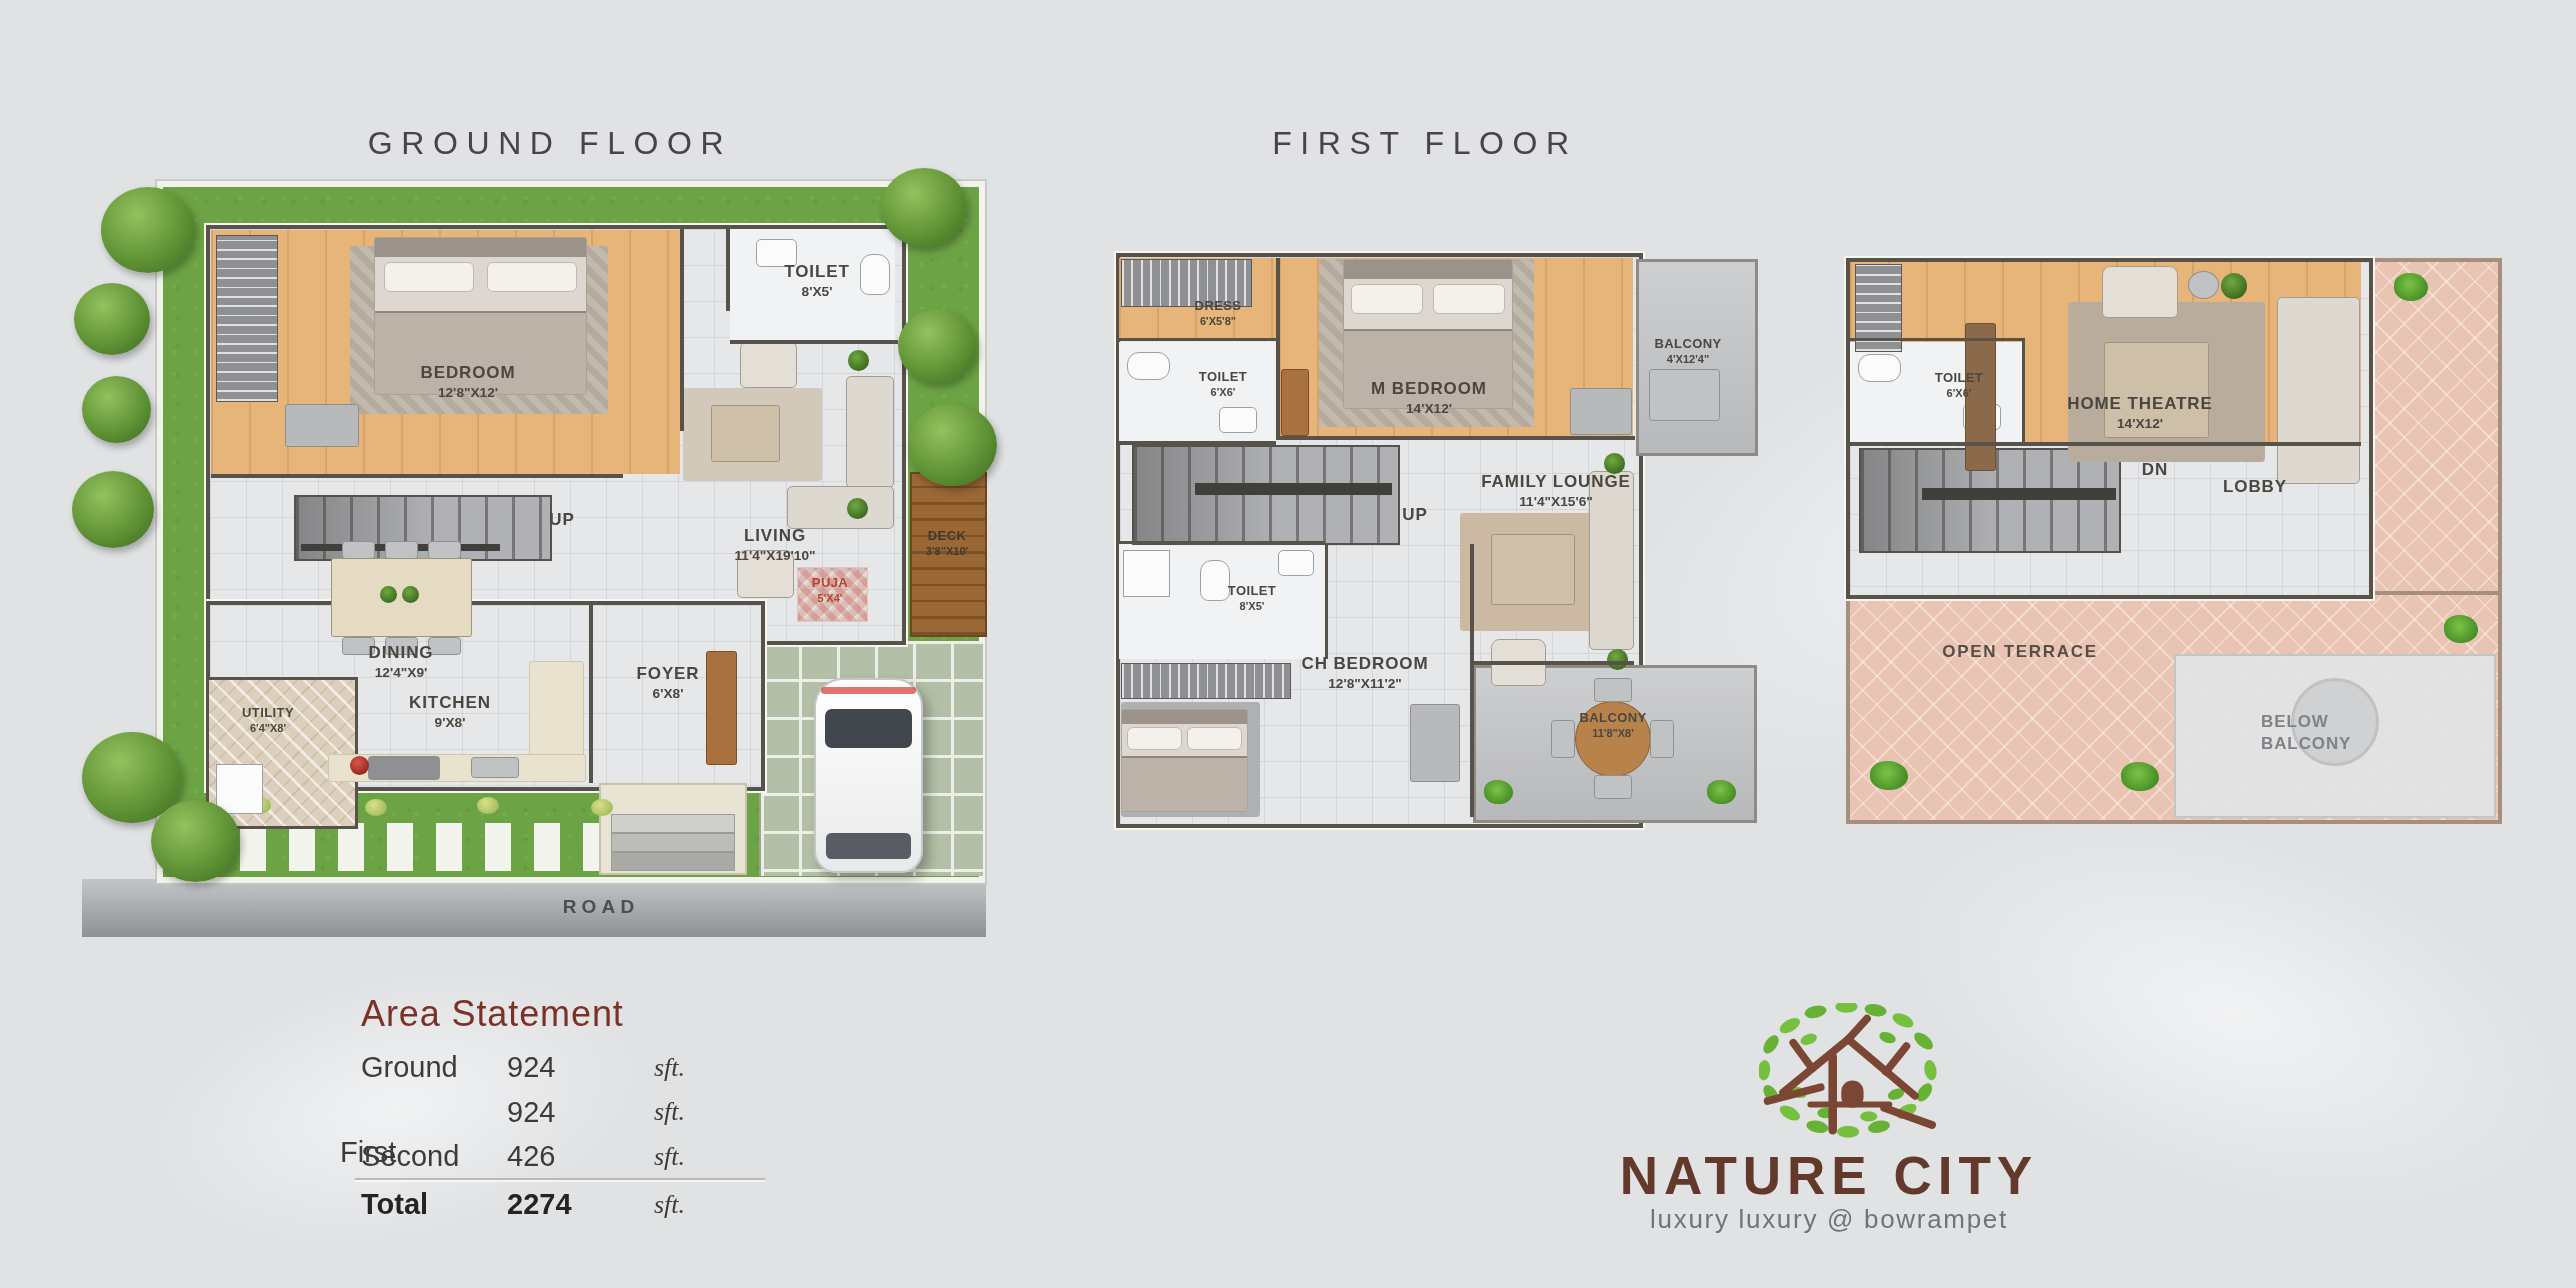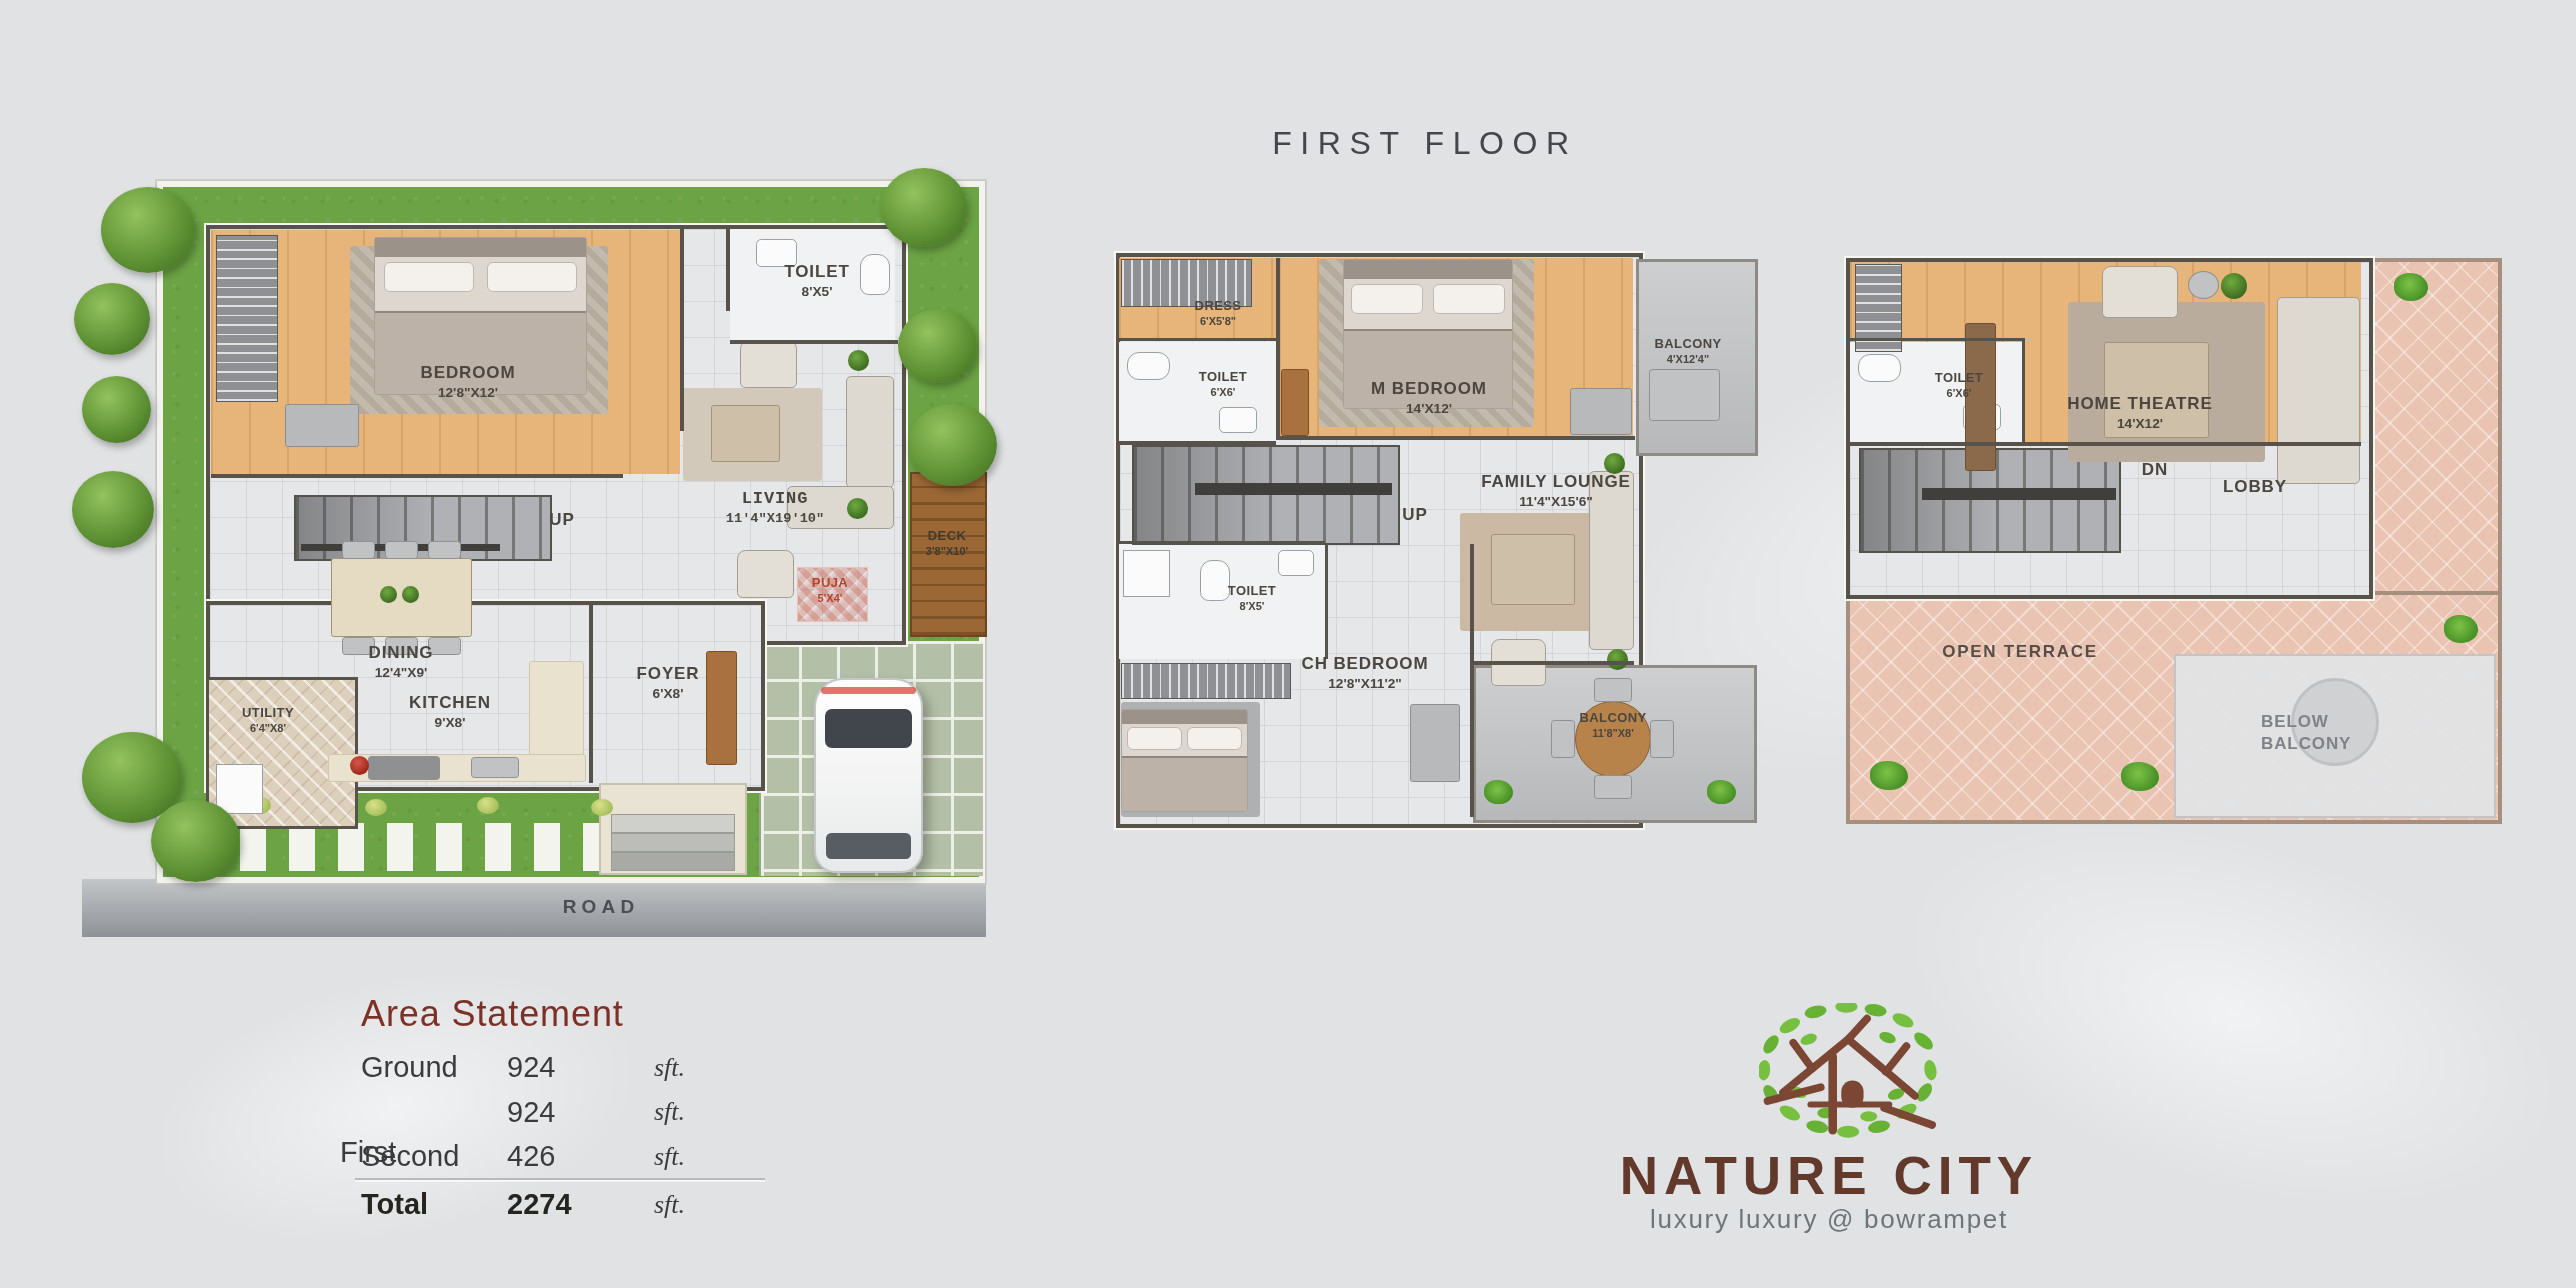--- a/index.html
+++ b/index.html
@@ -113,20 +113,21 @@
 </style>
 </head>
 <body>
 
 <div class="canvas">
 
   <div class="wm" style="left:1417px;top:215px;width:1202px;height:601px;transform:rotate(-24deg);"></div>
   <div class="wm" style="left:1760px;top:773px;width:945px;height:481px;transform:rotate(18deg);"></div>
   <div class="wm" style="left:52px;top:927px;width:687px;height:361px;transform:rotate(-12deg);"></div>
 
+  <div class="floor-title" style="left:550px;top:125px;">GROUND FLOOR</div>
   <div class="floor-title" style="left:1425px;top:125px;">FIRST FLOOR</div>
 
   <div>
     <div class="road" style="left:82px;top:879px;width:904px;height:58px;"></div>
     <div class="road-label" style="left:601px;top:896px;">ROAD</div>
 
     <div class="lawn" style="left:163px;top:187px;width:816px;height:690px;"></div>
 
     <div class="stripes" style="left:191px;top:823px;width:513px;height:48px;"></div>
     <div class="bush" style="left:249px;top:797px;width:22px;height:17px;"></div>
@@ -213,21 +214,21 @@
     <div class="tree" style="left:908px;top:404px;width:89px;height:82px;"></div>
 
     <div class="lbl" style="left:468px;top:362px;">
       <span class="nm">BEDROOM</span>
       <span class="dm">12'8"X12'</span>
     </div>
     <div class="lbl" style="left:817px;top:261px;">
       <span class="nm">TOILET</span>
       <span class="dm">8'X5'</span>
     </div>
-    <div class="lbl" style="left:775px;top:488px;font-family:Liberation Mono, monospace;">
+    <div class="lbl" style="left:775px;top:525px;">
       <span class="nm">LIVING</span>
       <span class="dm">11'4"X19'10"</span>
     </div>
     <div class="lbl sm" style="left:947px;top:527px;color:#3f3a31;">
       <span class="nm">DECK</span>
       <span class="dm">3'8"X10'</span>
     </div>
     <div class="lbl sm red" style="left:830px;top:574px;">
       <span class="nm">PUJA</span>
       <span class="dm">5'X4'</span>

